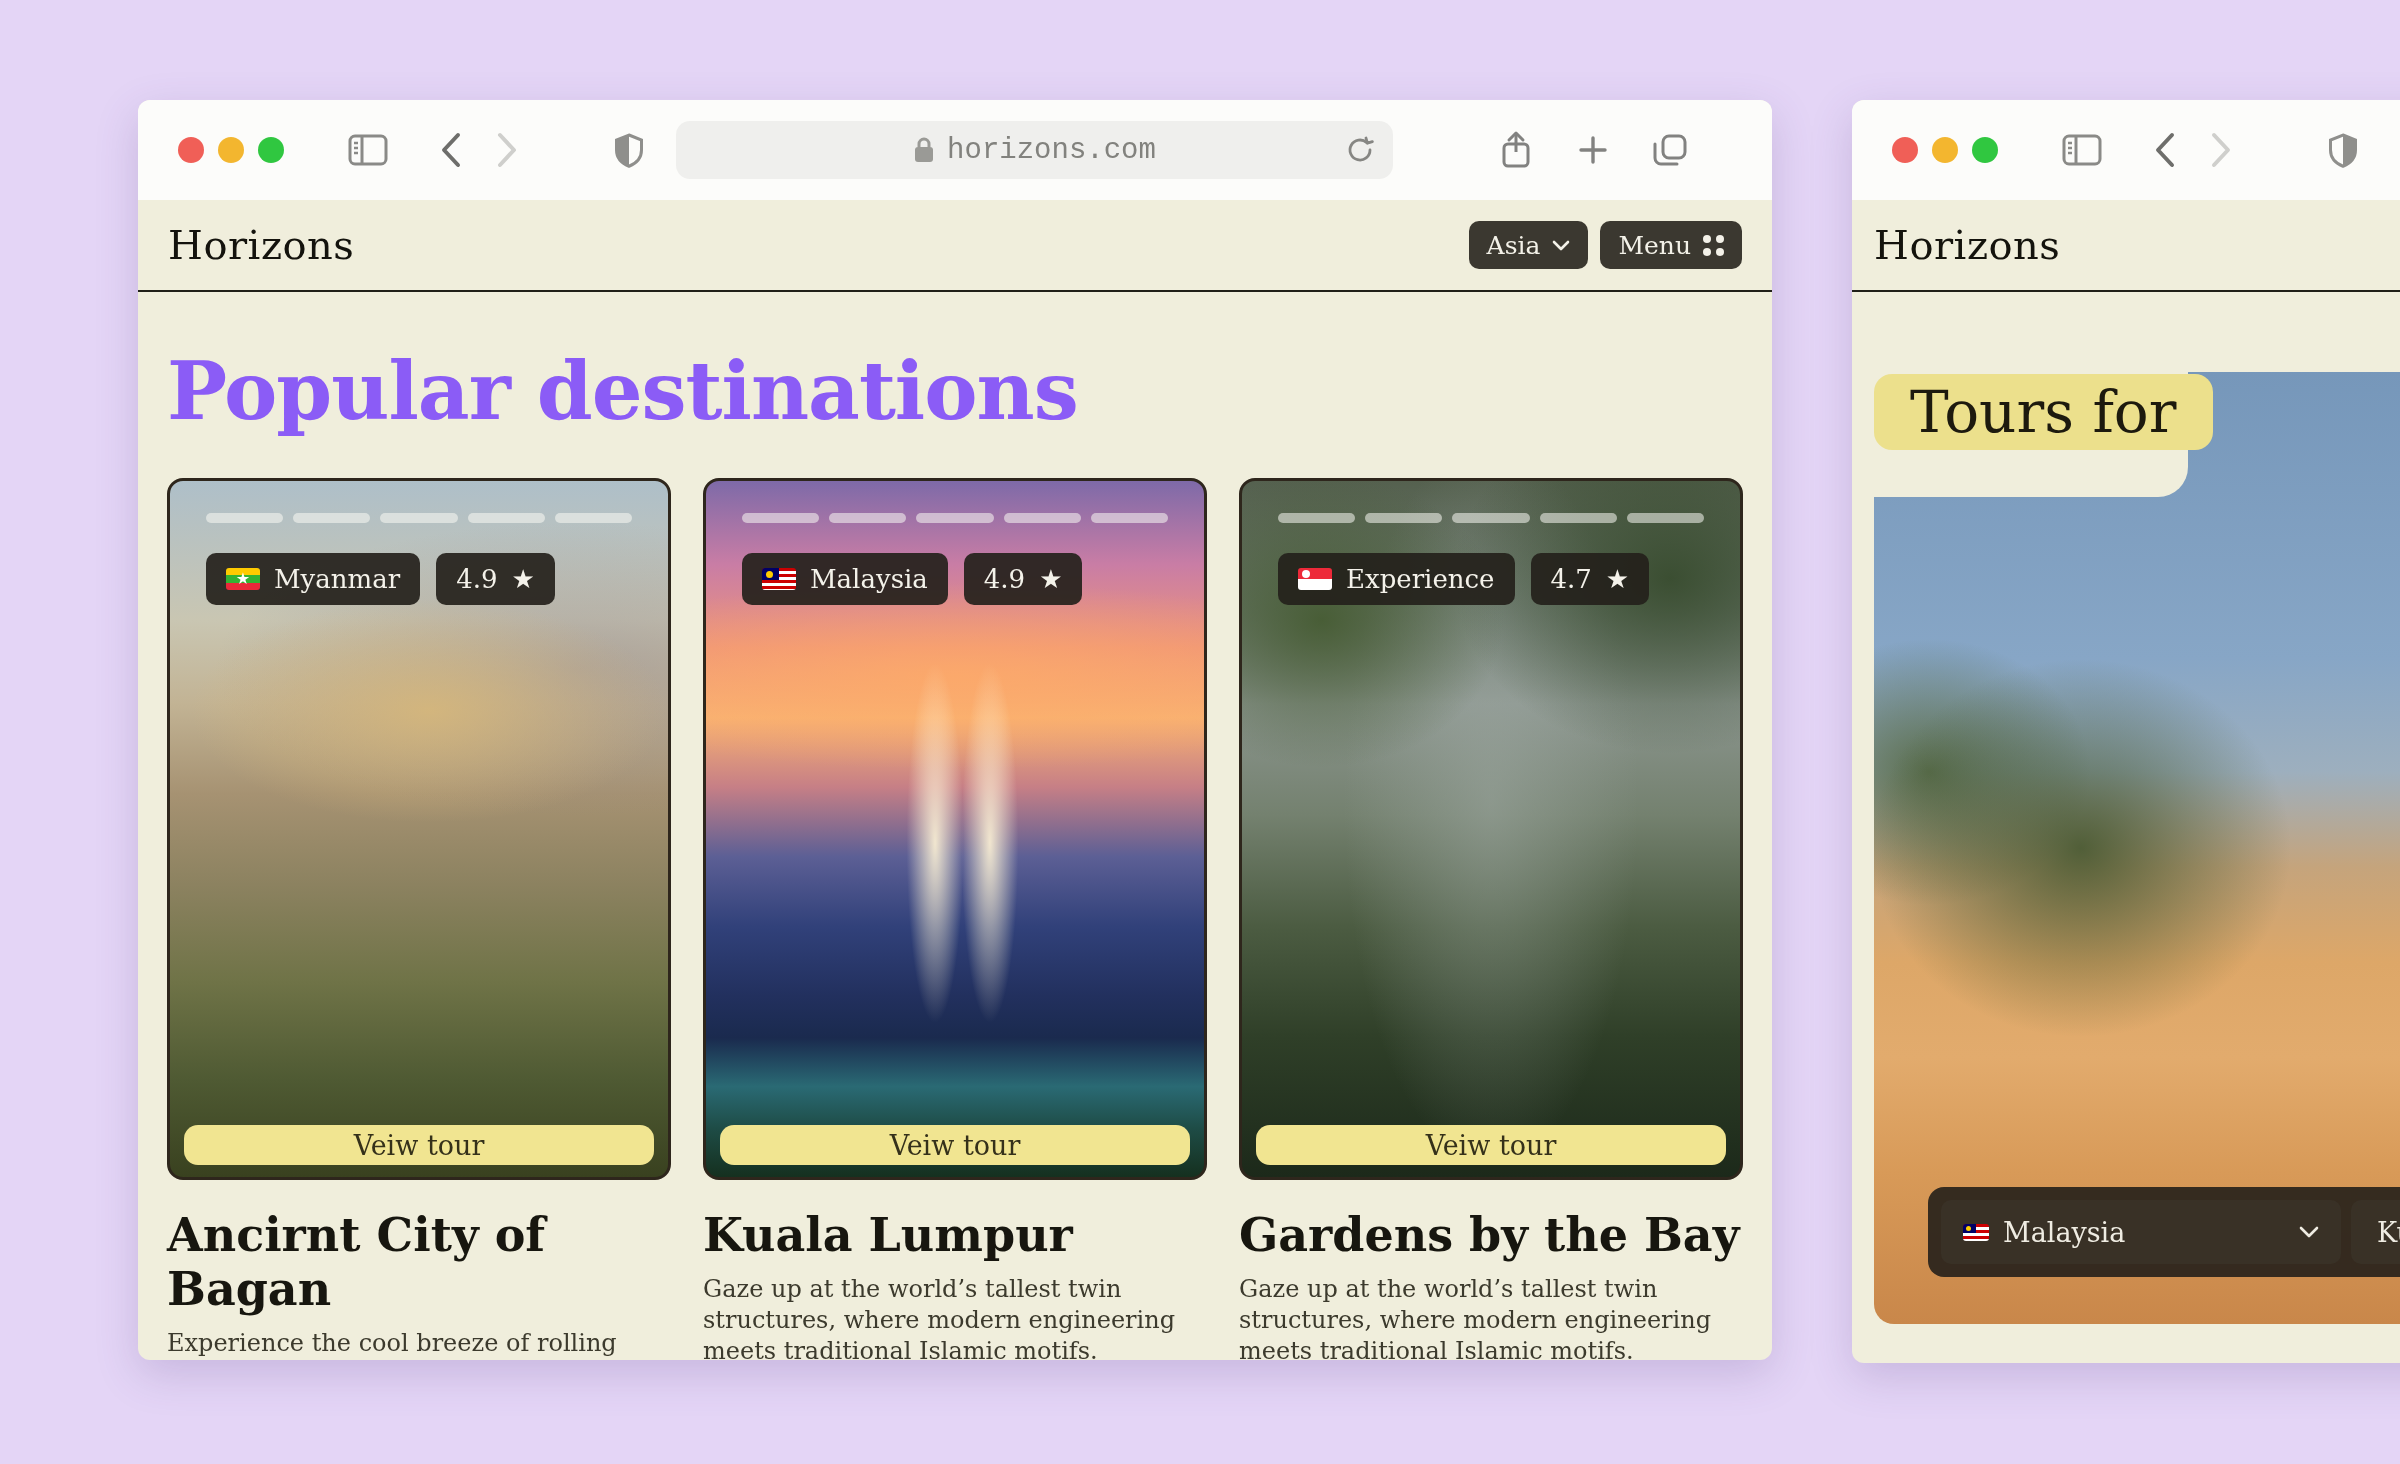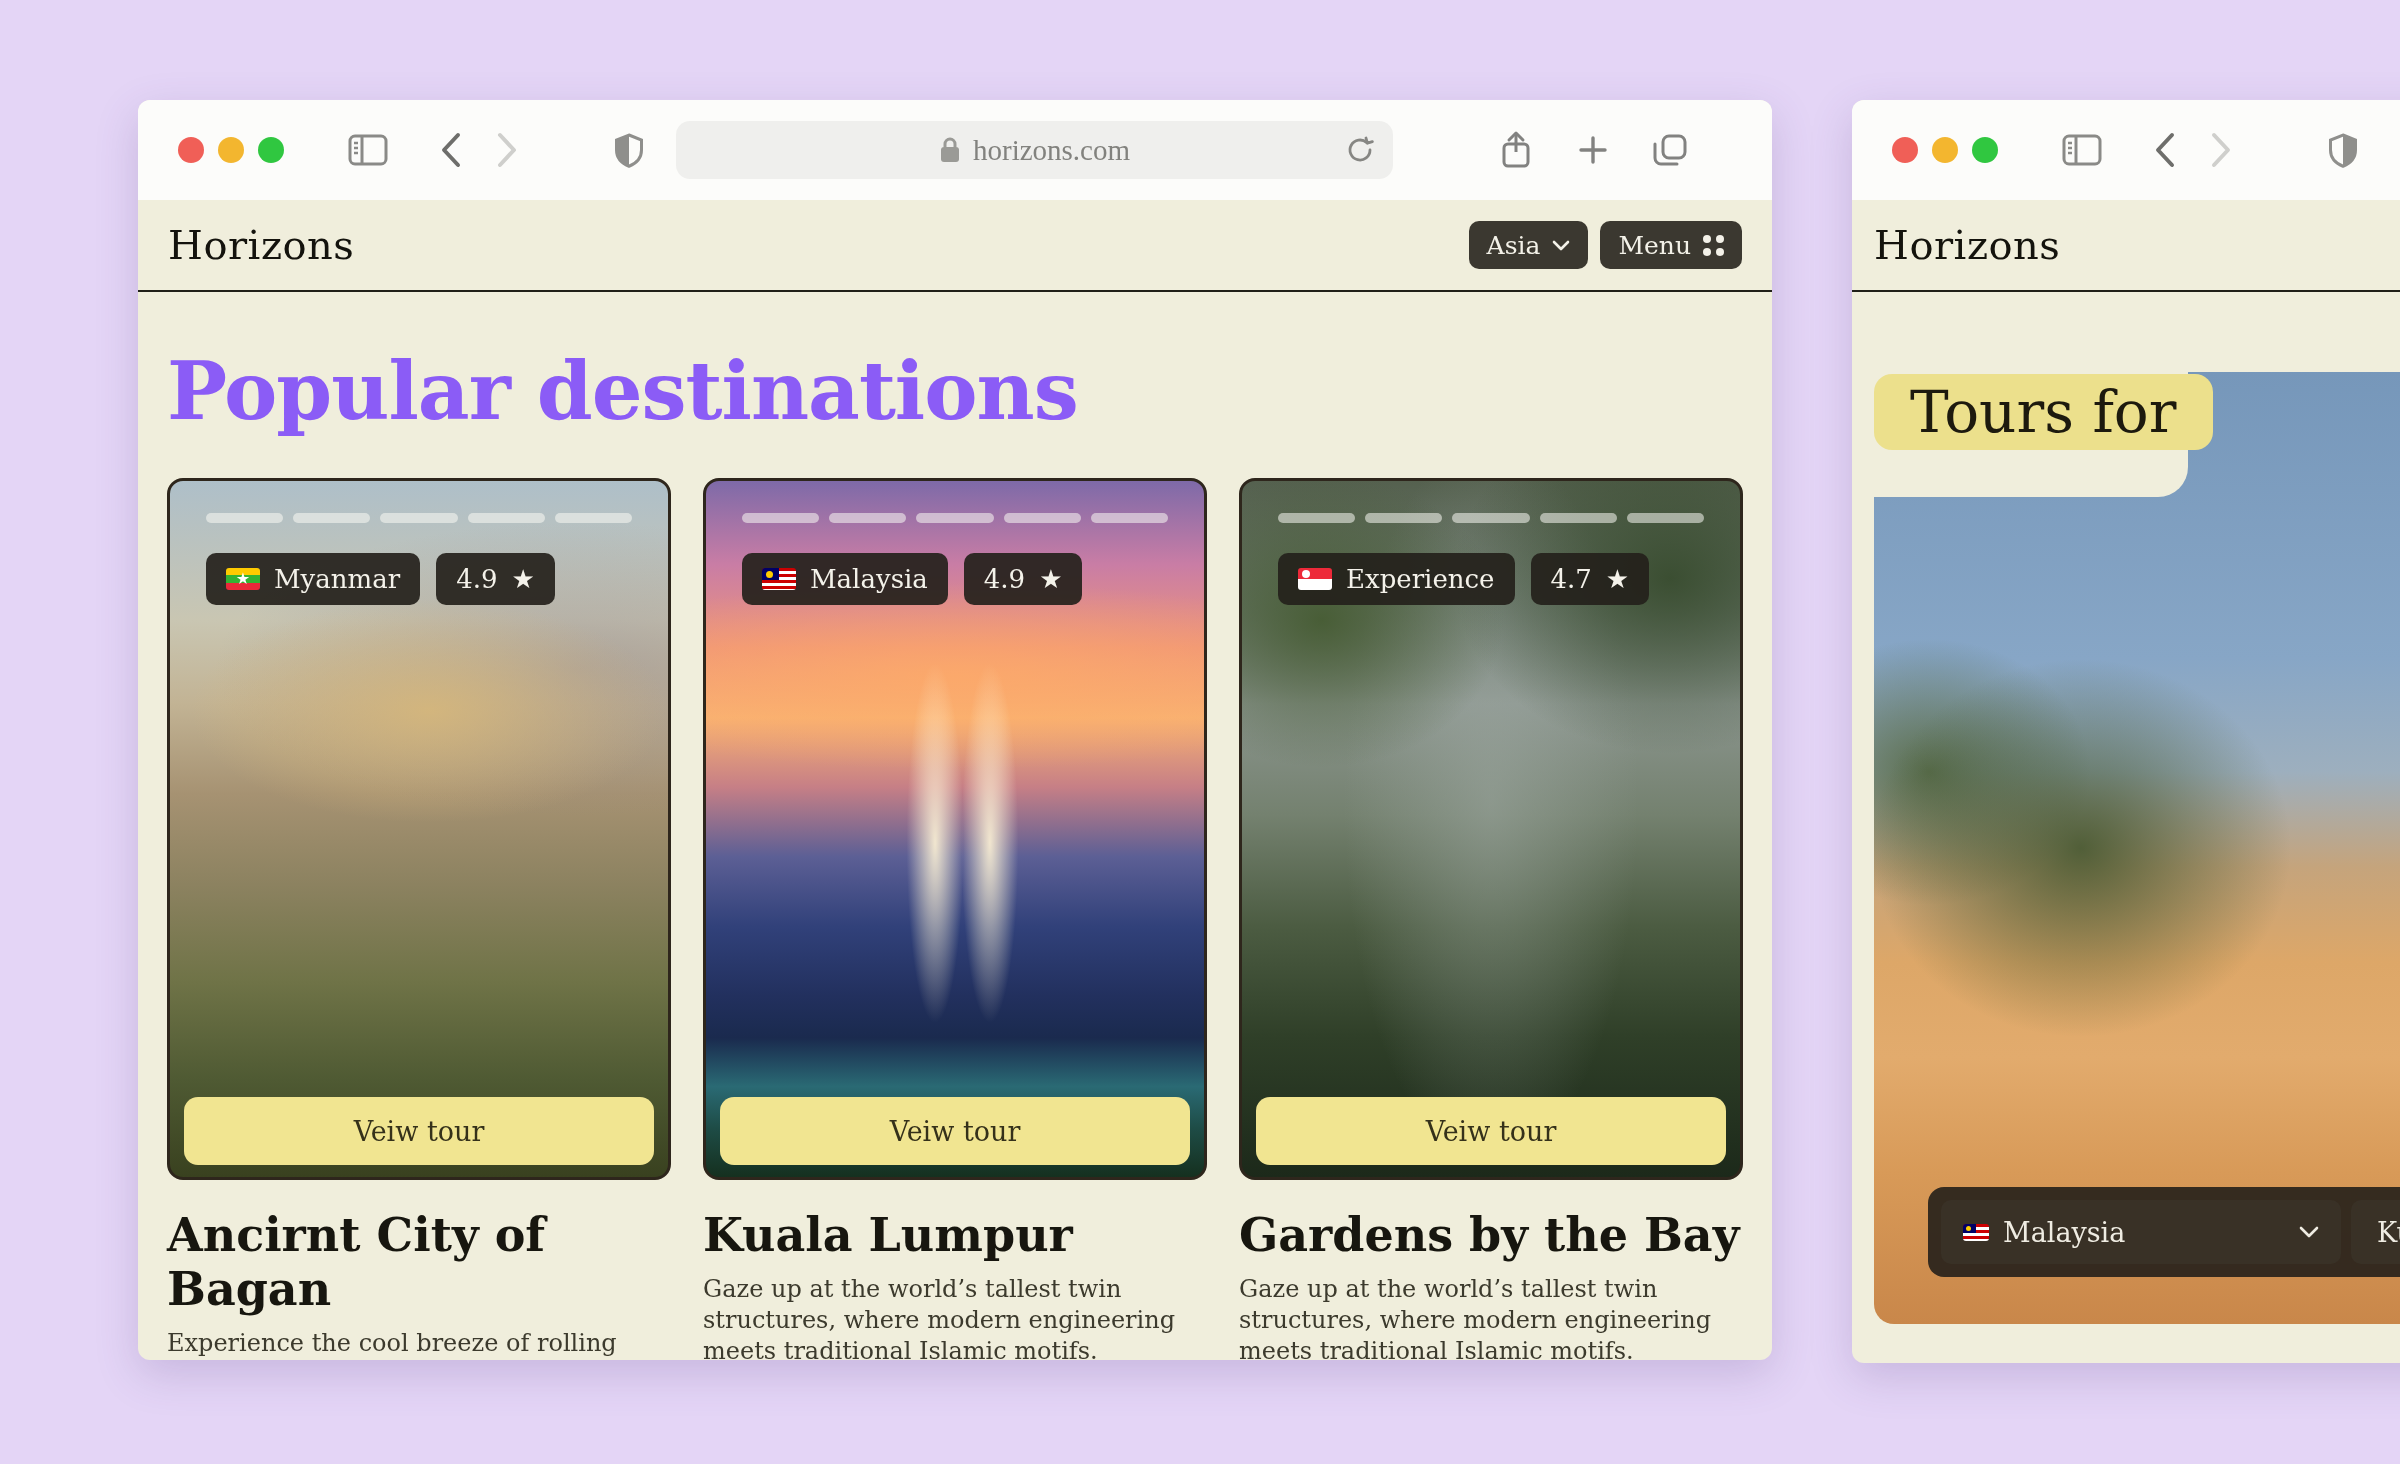--- a/index.html
+++ b/index.html
@@ -33,21 +33,21 @@
   .pos-sidebar { margin-left:64px; }
   .pos-back { margin-left:52px; }
   .pos-fwd { margin-left:34px; }
   .pos-shield { margin-left:96px; }
   .urlfield {
     margin-left:32px;
     width:717px; height:58px; background:#efefed; border-radius:14px;
     display:flex; align-items:center; justify-content:center; position:relative;
   }
   .urlfield .lock { margin-right:12px; display:flex; }
-  .urltext { font-family:Liberation Serif, serif; font-size:29px; color:#82827e; }
+  .urltext { font-family:Liberation Mono, monospace; font-size:29px; color:#82827e; }
   .urlfield .refresh { position:absolute; right:18px; top:50%; transform:translateY(-50%); }
   .pos-share { margin-left:106px; }
   .pos-plus { margin-left:44px; }
   .pos-tabs { margin-left:42px; }
 
   
   .site-header {
     height:92px; background:#f0eedc; border-bottom:2px solid #201f17;
     display:flex; align-items:center; justify-content:space-between; padding:0 30px;
   }
@@ -100,21 +100,21 @@
   .pill .star { font-size:26px; }
   .flag { width:34px; height:22px; border-radius:3px; position:relative; overflow:hidden; flex:none; }
   .flag.myanmar { background:linear-gradient(180deg,#fecb00 33%,#34b233 33% 66%,#ea2839 66%); }
   .flag.myanmar::after { content:"★"; position:absolute; inset:0; color:#fff; font-size:16px; line-height:22px; text-align:center; }
   .flag.malaysia { background:repeating-linear-gradient(180deg,#cc0001 0 3px,#ffffff 3px 6px); }
   .flag.malaysia::after { content:""; position:absolute; top:0; left:0; width:17px; height:12px; background:#010066; }
   .flag.malaysia::before { content:""; position:absolute; top:3px; left:4px; width:7px; height:7px; border-radius:50%; background:#ffcc00; z-index:1; }
   .flag.singapore { background:linear-gradient(180deg,#ed2939 50%,#ffffff 50%); }
   .flag.singapore::after { content:""; position:absolute; top:2px; left:4px; width:8px; height:8px; border-radius:50%; background:#fff; }
   .view-btn {
-    position:absolute; left:14px; right:14px; bottom:12px; height:68px;
+    position:absolute; left:14px; right:14px; bottom:12px; height:40px;
     background:#f1e591; border:none; border-radius:14px;
     font-family:"DejaVu Serif", serif; font-size:27px; color:#35311a; cursor:pointer;
   }
   .card-title { font-size:46px; font-weight:700; color:#17160f; margin-top:28px; }
   .card-desc { font-size:24px; line-height:31px; color:#3c3a2d; margin-top:12px; }
 
   
   .right-content { position:relative; height:1071px; }
   .hero {
     position:absolute; left:22px; top:80px; width:690px; height:952px;

